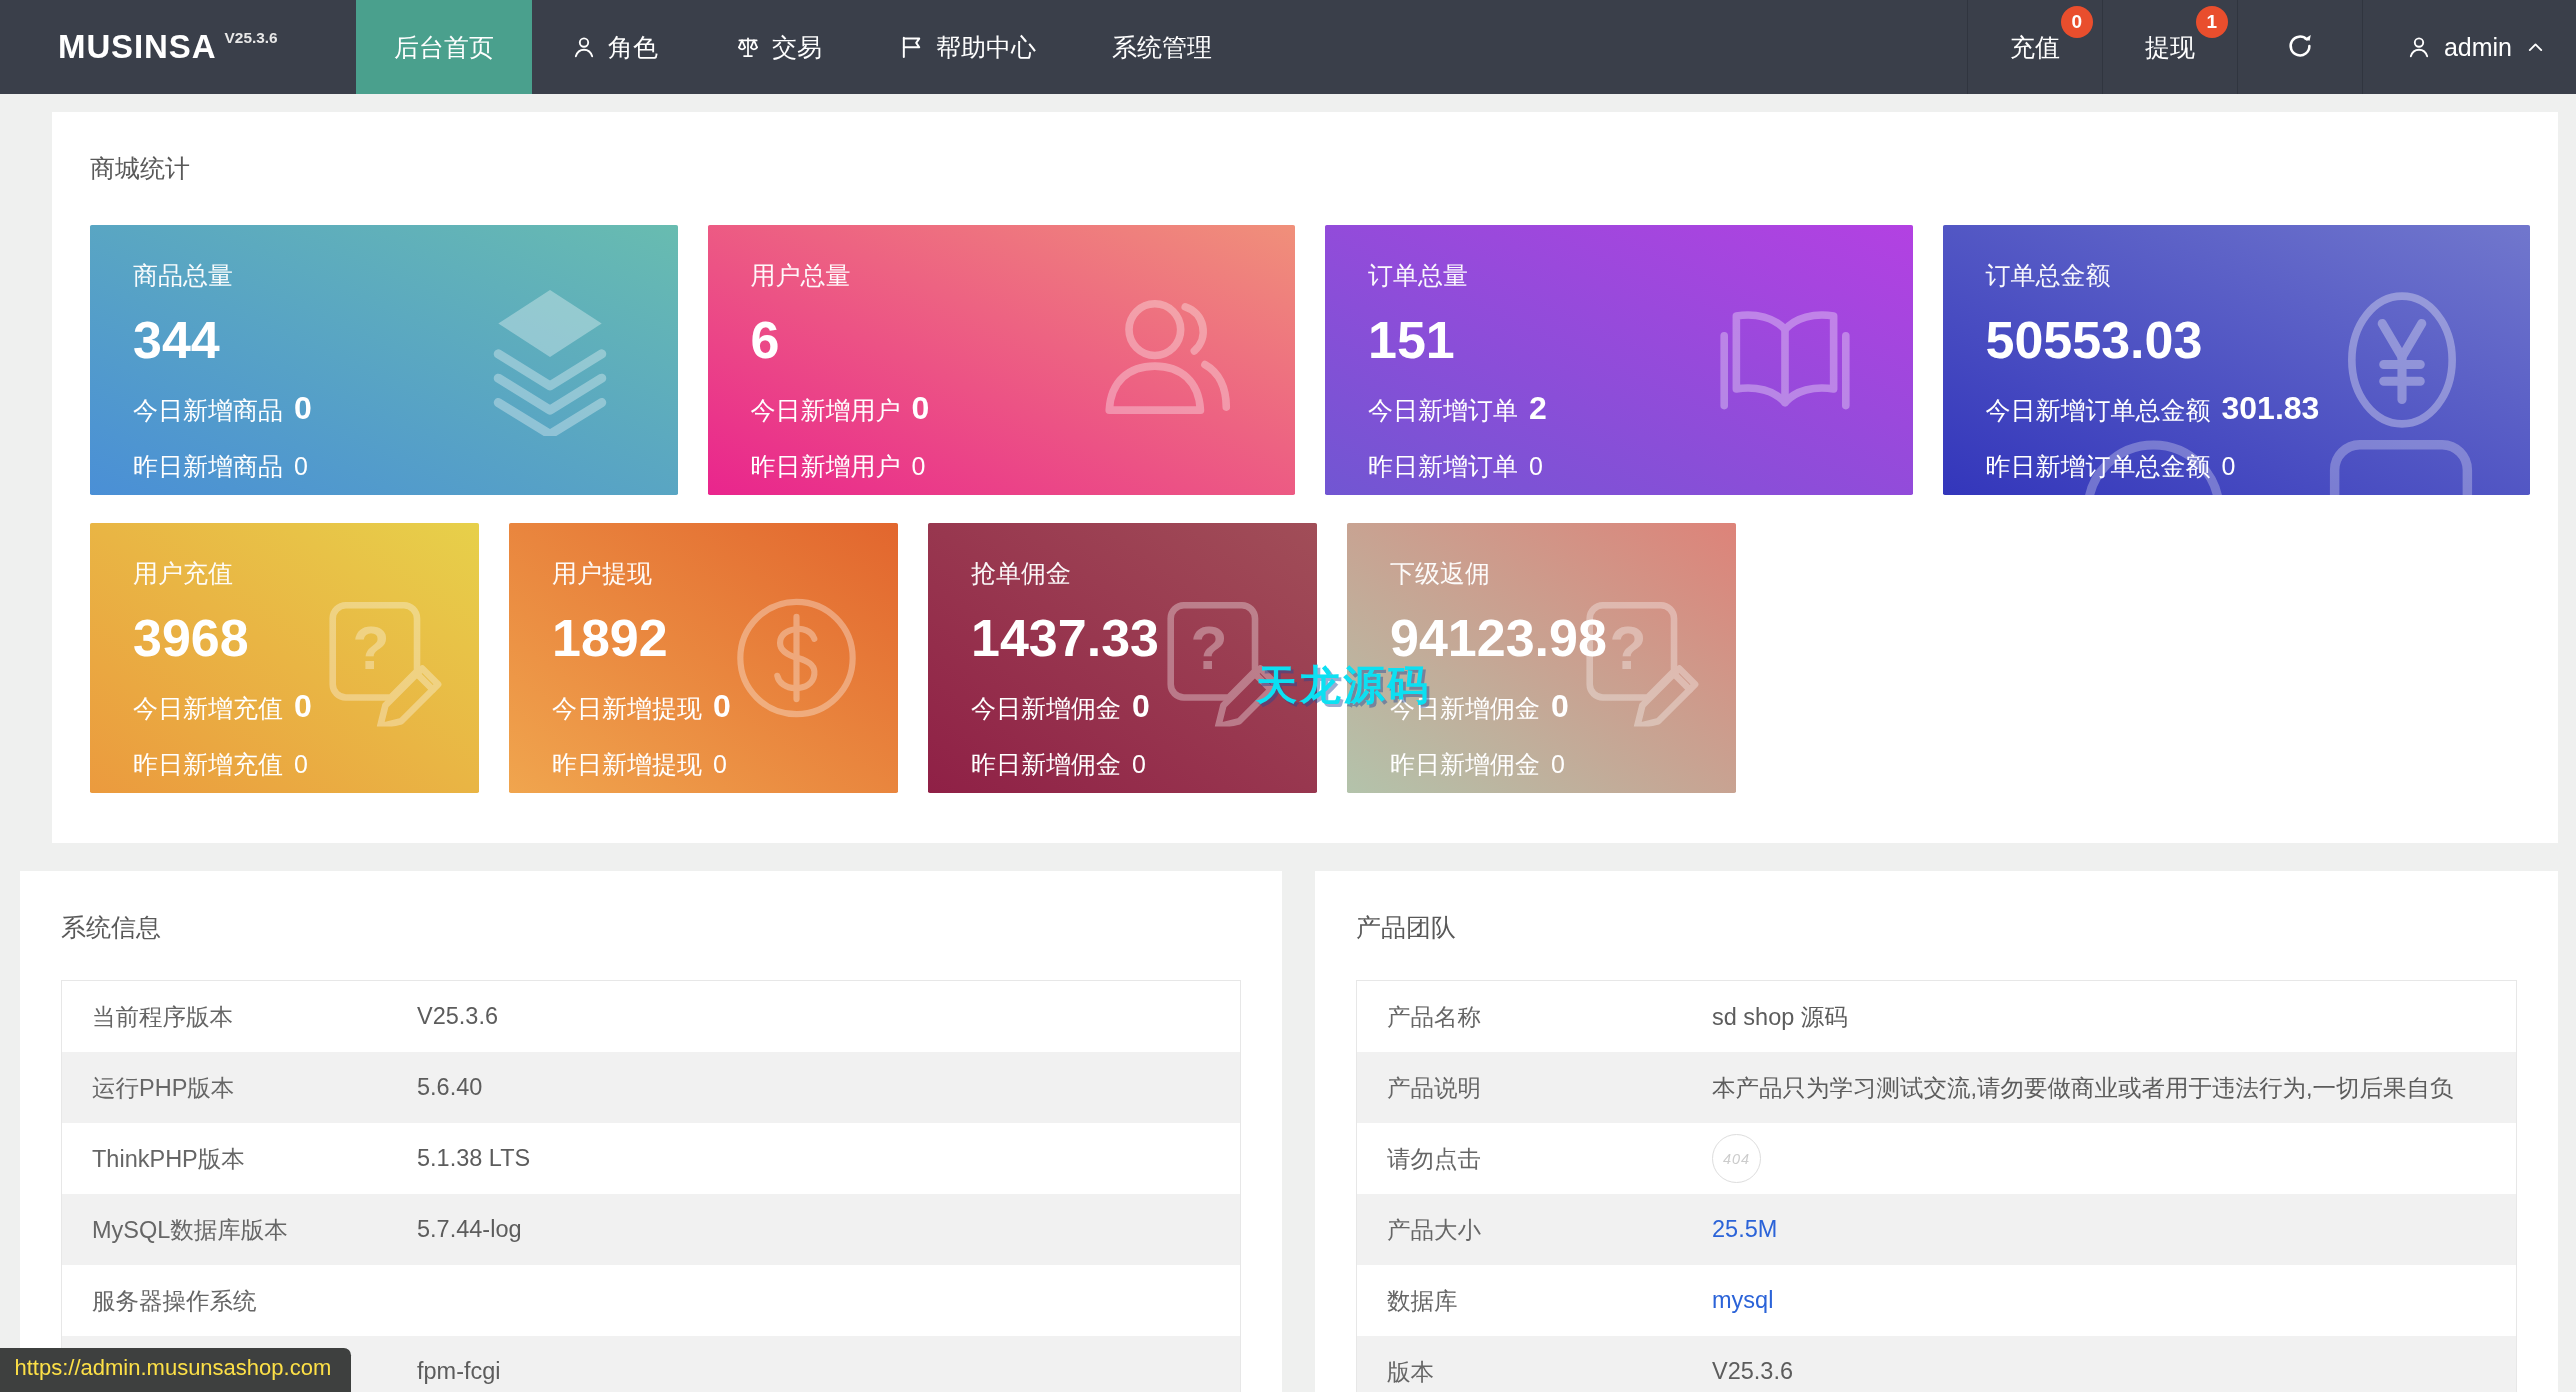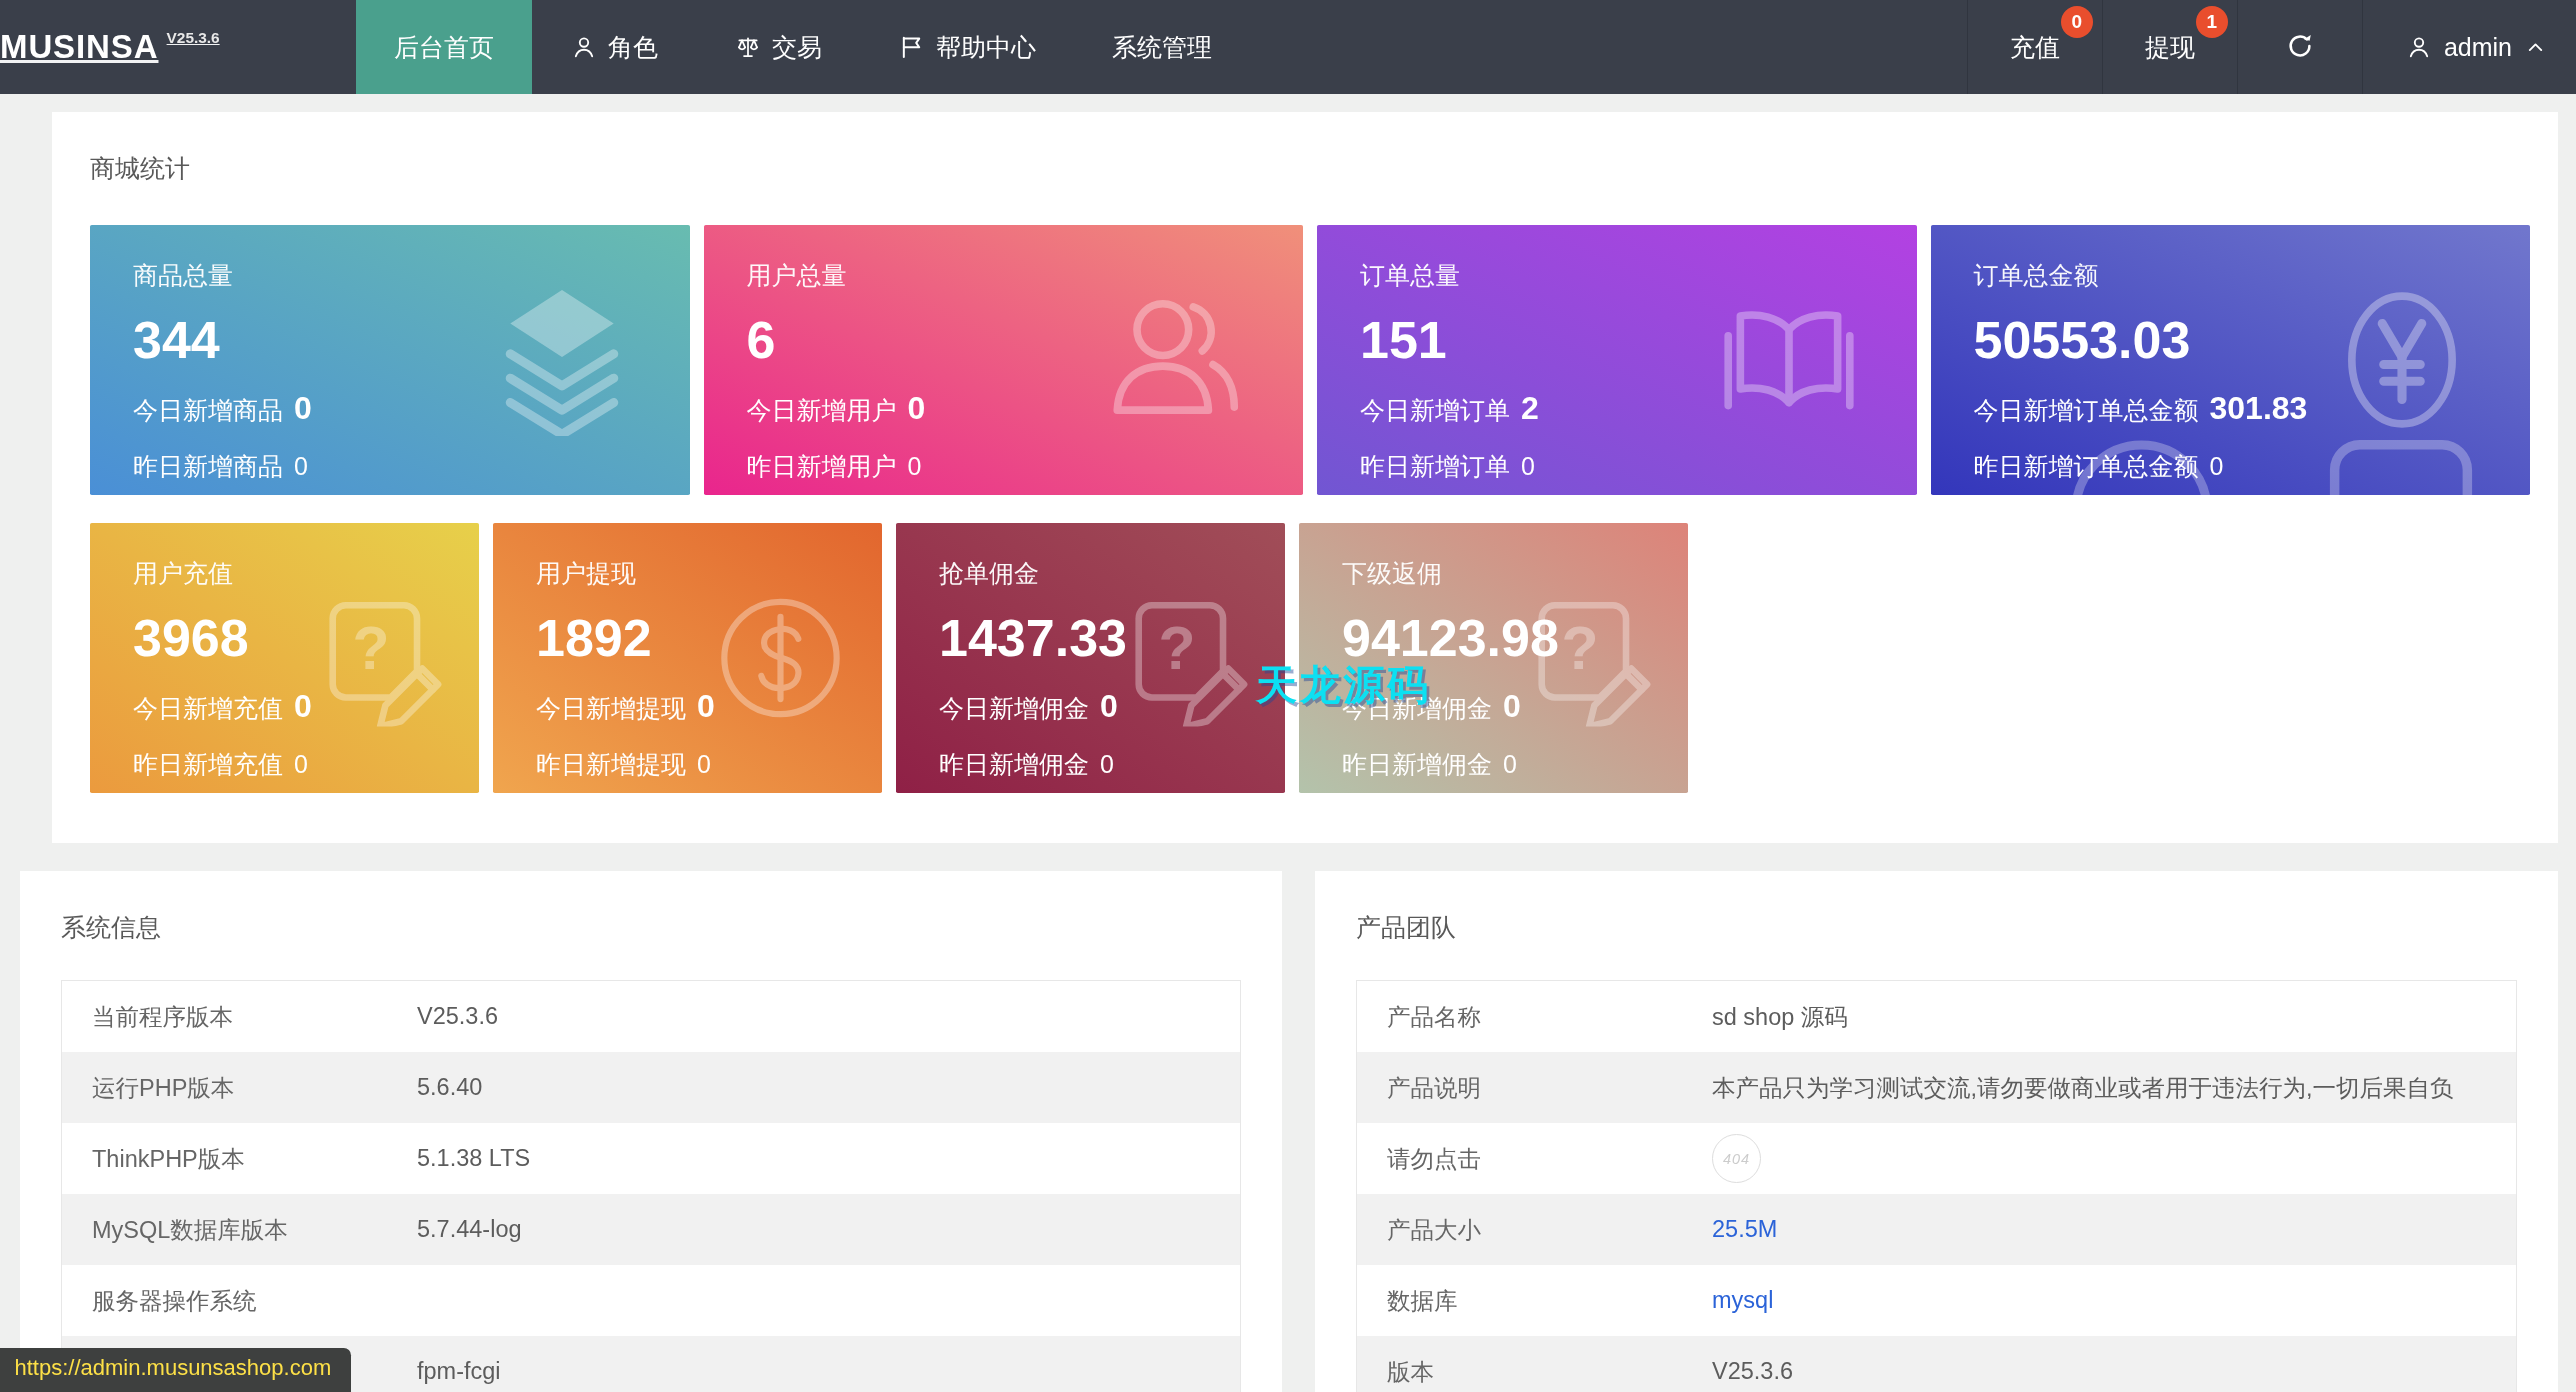--- a/index.html
+++ b/index.html
@@ -1,42 +1,42 @@
 <!DOCTYPE html>
 <html style="font-size:14.5px"><head>
 <meta charset="utf-8">
 <style>
   html,body{margin:0;padding:0;background:#eff0ef;}
   #app{position:relative;width:2576px;height:1393px;background:#eff0ef;overflow:hidden;
        font-family:"Liberation Sans","DejaVu Sans",sans-serif;-webkit-font-smoothing:antialiased;}
 
   
   .navbar{position:absolute;left:0;top:0;width:100%;height:94px;background:#3a3f4a;display:flex;align-items:stretch;color:#f2f3f4;}
-  .logo-wrap{flex:0 0 356px;display:flex;align-items:center;box-sizing:border-box;text-decoration:underline;}
+  .logo-wrap{flex:0 0 356px;display:flex;align-items:center;padding-left:58px;box-sizing:border-box;}
   .logo{font-size:33px;font-weight:700;letter-spacing:0.9px;color:#fff;}
   .logo-ver{font-size:15.4px;font-weight:700;color:#e8e8e8;margin-left:8.1px;position:relative;top:-9px;}
   .nav-items{display:flex;align-items:stretch;text-align:right;}
   .nav-item{display:flex;align-items:center;gap:10px;padding:0 38px;font-size:25px;color:#fff;cursor:pointer;}
   .nav-item.active{background:#4aa08d;}
   .nav-item .icon svg{width:28px;height:28px;display:block;}
   .nav-right{margin-left:auto;display:flex;align-items:stretch;}
   .nav-action{position:relative;display:flex;align-items:center;padding:0 42px;font-size:25px;color:#fff;border-left:0.9px solid #30353f;cursor:pointer;}
   .badge{position:absolute;top:6.3px;right:9px;min-width:32px;height:32px;border-radius:16.3px;background:#e94e2d;color:#fff;
          font-size:19px;font-weight:700;display:flex;align-items:center;justify-content:center;padding:0 4.5px;box-sizing:border-box;}
   .nav-iconbtn{display:flex;align-items:center;justify-content:center;padding:0 47px;border-left:0.9px solid #30353f;cursor:pointer;color:#fff;}
   .nav-iconbtn svg{width:30px;height:30px;}
   .nav-user{display:flex;align-items:center;gap:11px;padding:0 28px 0 42px;border-left:0.9px solid #30353f;font-size:25px;color:#fff;cursor:pointer;}
   .nav-user .icon svg{width:28px;height:28px;display:block;}
   .nav-user .chev svg{width:25px;height:25px;display:block;}
 
   
   .panel-main{position:absolute;left:20px;right:18px;top:112px;height:731px;background:#fff;box-sizing:border-box;
               padding:40px 28px 0 38px;margin-left:32px;}
   .section-title{font-size:25px;color:#595959;margin:0 0 40px 0;font-weight:400;}
-  .cards-row{display:flex;gap:14px;border-radius:16px;}
+  .cards-row{display:flex;gap:30px;border-radius:16px;}
   .cards-row.r1{margin-bottom:28px;}
   .cards-row.r1 .stat-card{flex:1;}
   .cards-row.r2 .stat-card{flex:0 0 389px;}
   .stat-card{position:relative;height:270px;border-radius:1.8px;color:#fff;padding:34px 0 0 43px;box-sizing:border-box;overflow:hidden;}
   .card-title{font-size:25px;font-weight:400;opacity:.96;}
   .card-value{font-size:52px;font-weight:700;margin-top:22px;line-height:1;}
   .card-line{font-size:25px;margin-top:23.5px;display:flex;align-items:baseline;}
   .card-line .today-num{font-size:32px;font-weight:700;margin-left:11px;}
   .card-line .yest-num{font-size:25px;font-weight:400;margin-left:11px;}
   .card-icon{position:absolute;right:52px;top:50%;transform:translateY(-50%);width:152px;height:152px;opacity:.33;}

